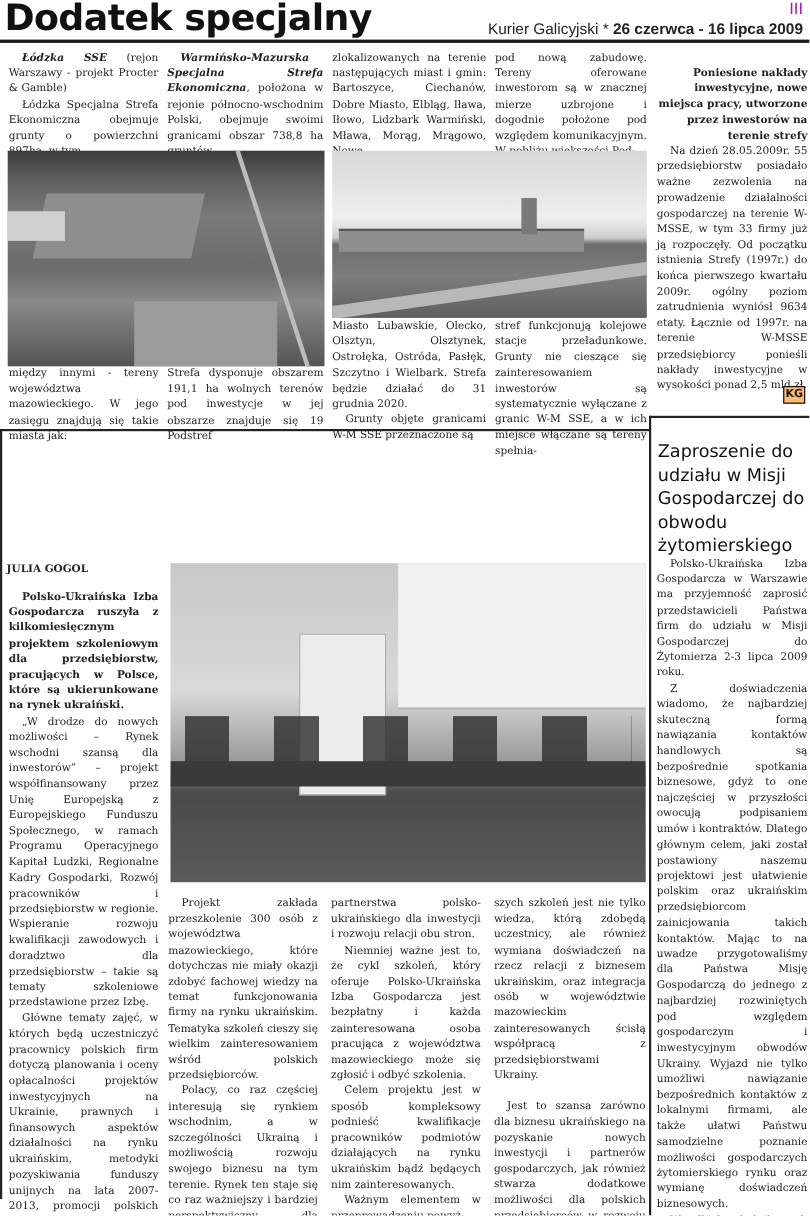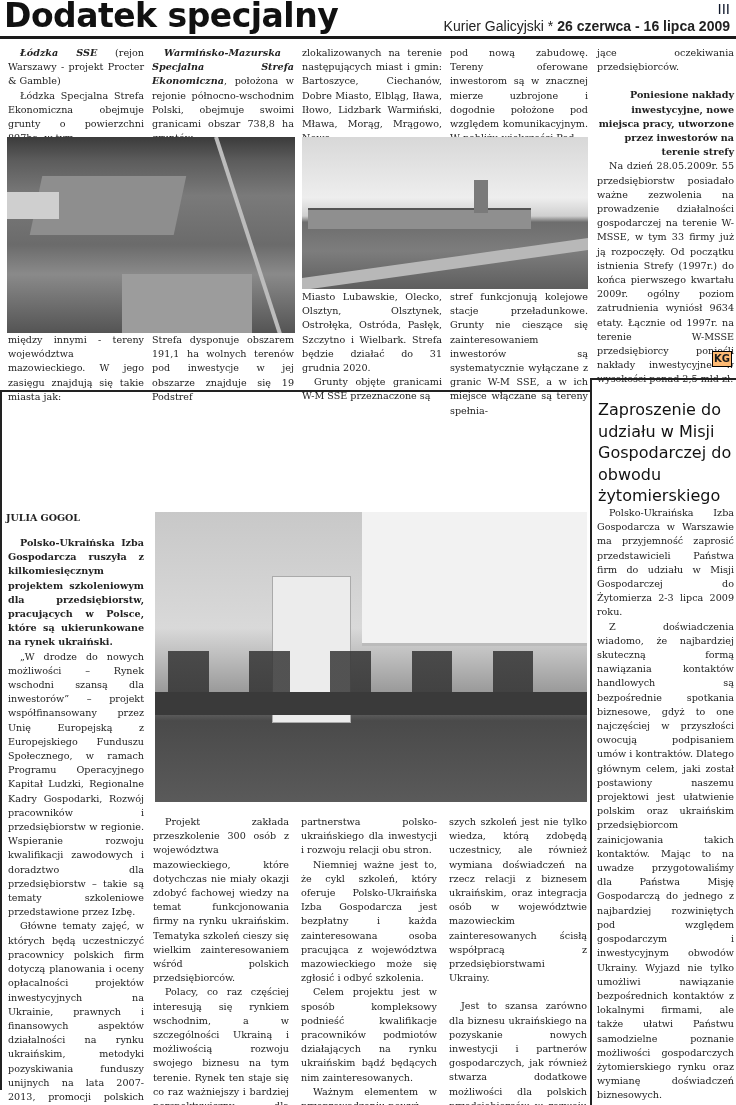--- a/index.html
+++ b/index.html
@@ -1,20 +1,20 @@
 <!DOCTYPE html>
 <html><head>
 <meta charset="utf-8">
 <style>
   html, body { margin: 0; padding: 0; background: #ffffff; }
   body { width: 736px; height: 1105px; position: relative; overflow: hidden; color: #1a1a1a; }
 
   
   .hdr-title { position: absolute; left: 4px; top: -4px; font-family: "DejaVu Sans", sans-serif; font-weight: bold; font-size: 33px; letter-spacing: -0.5px; color: #111; }
-  .hdr-page { position: absolute; right: 6px; top: 0px; font-family: "Liberation Sans", sans-serif; font-size: 15px; color: #0f172a; padding-left: 16px; }
+  .hdr-page { position: absolute; right: 6px; top: 0px; font-family: "Liberation Sans", sans-serif; font-size: 15px; color: #a21caf; padding-left: 16px; }
   .hdr-meta { position: absolute; right: 6px; top: 18px; font-family: "Liberation Sans", sans-serif; font-size: 14px; color: #222; white-space: nowrap; }
   .hdr-meta b { font-weight: bold; }
   .hdr-rule { position: absolute; left: 0; top: 36px; width: 736px; height: 3px; background: #1a1a1a; }
 
   .col { position: absolute; font-family: "DejaVu Serif", serif; font-size: 9.6px; line-height: 14.2px; text-align: justify; color: #222; }
   .col p { margin: 0; text-indent: 12px; }
   .col p.noind { text-indent: 0; }
   .col b { font-weight: bold; font-style: italic; }
 
   .photo { position: absolute; overflow: hidden; }
@@ -91,21 +91,20 @@
 
 <div class="col" style="left:302px; top:290px; width:140px;">
   <p class="noind">Miasto Lubawskie, Olecko, Olsztyn, Olsztynek, Ostrołęka, Ostróda, Pasłęk, Szczytno i Wielbark. Strefa będzie działać do 31 grudnia 2020.</p>
   <p>Grunty objęte granicami W-M SSE przeznaczone są</p>
 </div>
 <div class="col" style="left:450px; top:290px; width:138px;">
   <p class="noind">stref funkcjonują kolejowe stacje przeładunkowe. Grunty nie cieszące się zainteresowaniem inwestorów są systematycznie wyłączane z granic W-M SSE, a w ich miejsce włączane są tereny spełnia-</p>
 </div>
 
 <div class="col" style="left:597px; top:46px; width:137px;">
-  <p class="noind">jące oczekiwania przedsiębiorców.</p>
   <p class="noind" style="text-align:right; font-weight:bold; margin-top:14px;">Poniesione nakłady inwestycyjne, nowe miejsca pracy, utworzone przez inwestorów na terenie strefy</p>
   <p>Na dzień 28.05.2009r. 55 przedsiębiorstw posiadało ważne zezwolenia na prowadzenie działalności gospodarczej na terenie W-MSSE, w tym 33 firmy już ją rozpoczęły. Od początku istnienia Strefy (1997r.) do końca pierwszego kwartału 2009r. ogólny poziom zatrudnienia wyniósł 9634 etaty. Łącznie od 1997r. na terenie W-MSSE przedsiębiorcy ponieśli nakłady inwestycyjne w wysokości ponad 2,5 mld zł.</p>
 </div>
 <div class="kg">KG</div>
 
 <div class="hrule" style="left:0; top:390px; width:590px;"></div>
 <div class="vrule" style="left:0; top:390px; height:700px;"></div>
 <div class="vrule" style="left:590px; top:378px; height:727px;"></div>
 <div class="hrule" style="left:590px; top:378px; width:146px;"></div>
 

